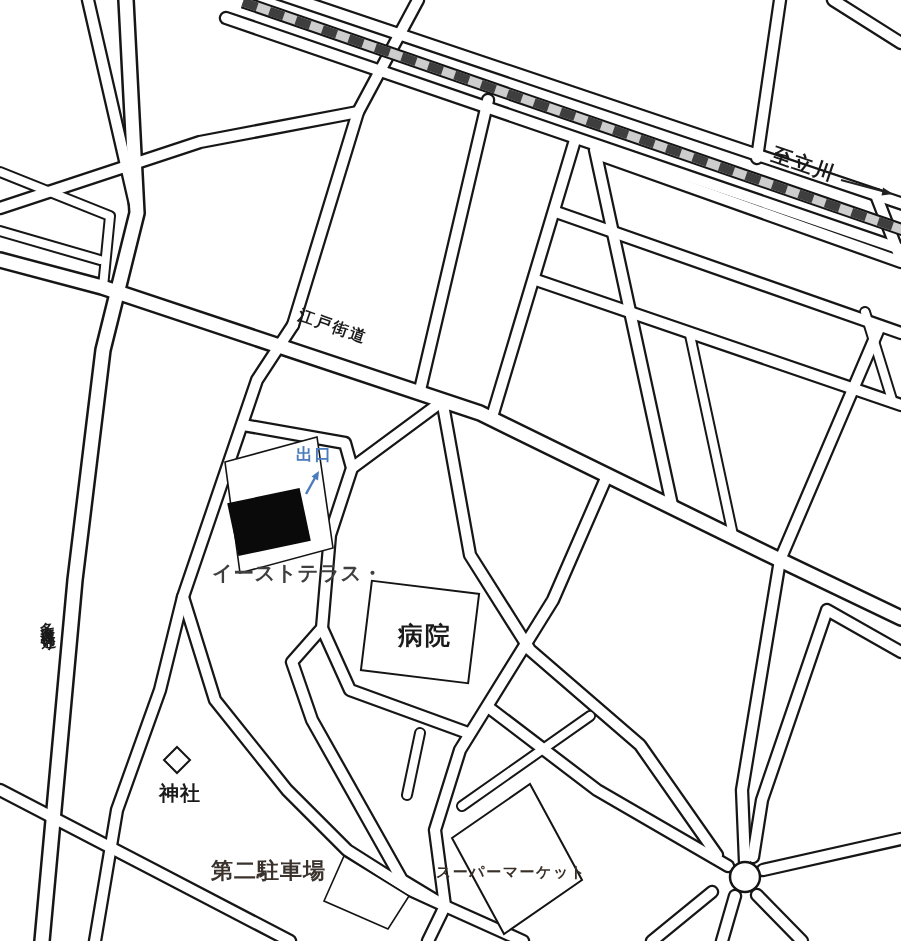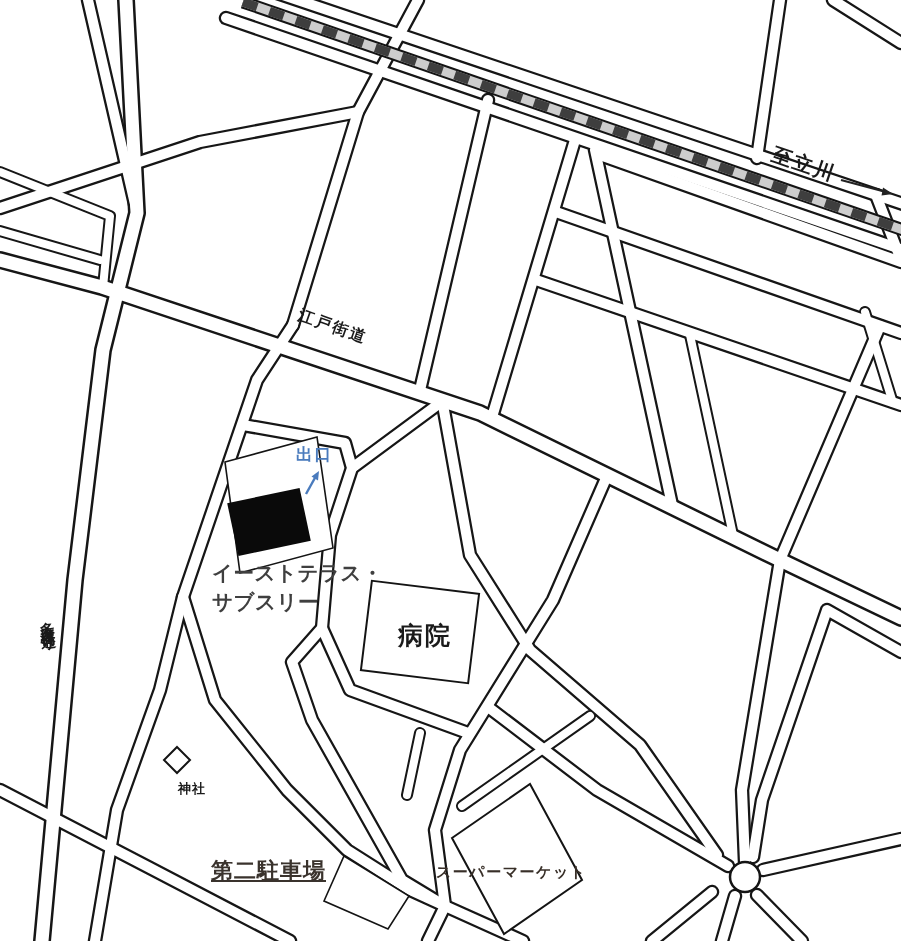--- a/index.html
+++ b/index.html
@@ -30,22 +30,22 @@
   .rail-base{stroke:var(--rail-light);stroke-width:9px;fill:none;}
   .rail-dash{stroke:var(--rail-dark);stroke-width:9px;fill:none;stroke-dasharray:15 13;}
   .lmk{stroke:#141414;fill:#fff;}
   .lbl{position:absolute;color:var(--ink);font-weight:bold;white-space:nowrap;transform-origin:left top;}
   .dir{left:777px;top:141px;font-size:20px;letter-spacing:2px;transform:rotate(19deg);}
   .edo{left:302px;top:305px;font-size:16px;letter-spacing:2px;transform:rotate(19.5deg);}
   .exit{left:296px;top:444px;font-size:16.5px;letter-spacing:2px;color:var(--blue);}
   .dest{left:212px;top:558px;font-size:20.5px;line-height:29px;color:var(--dest);letter-spacing:.5px;}
   .hosp{left:398px;top:619px;font-size:25px;letter-spacing:2px;}
   .tama{left:35px;top:611px;font-size:15px;letter-spacing:3px;writing-mode:vertical-rl;transform:rotate(-6deg);}
-  .shrine{left:159px;top:780px;font-size:13px;letter-spacing:1px;margin-left:19px;}
-  .park{left:211px;top:856px;font-size:22px;letter-spacing:1px;color:var(--parkc);text-decoration:underline;}
+  .shrine{left:159px;top:780px;font-size:20px;letter-spacing:1px;}
+  .park{left:211px;top:856px;font-size:22px;letter-spacing:1px;color:var(--parkc);}
   .super{left:436px;top:863px;font-size:15px;letter-spacing:1.5px;color:var(--superc);}
 </style>
 </head>
 <body>
 
 <div id="stage">
   <svg width="901" height="941" viewBox="0 0 901 941">
     <defs>
       <pattern id="hatchA" width="8" height="7.5" patternUnits="userSpaceOnUse">
         <rect width="8" height="7.5" fill="#fff"></rect>
@@ -164,20 +164,19 @@
       <line x1="306" y1="494" x2="316" y2="476" stroke="var(--blue)" stroke-width="2.4"></line>
       <polygon points="319,471 318,480.5 311.5,476.5" fill="var(--blue)"></polygon>
     </g>
   </svg>
 
   <div class="lbl dir">至立川</div>
   <div class="lbl edo">江戸街道</div>
   <div class="lbl exit">出口</div>
   <div class="lbl dest">
     <div>イーストテラス・</div>
-    <div>サブスリー</div>
   </div>
   <div class="lbl hosp">病院</div>
   <div class="lbl tama">多摩大橋通り</div>
   <div class="lbl shrine">神社</div>
   <div class="lbl park">第二駐車場</div>
   <div class="lbl super">スーパーマーケット</div>
 </div>
 
 </body></html>

